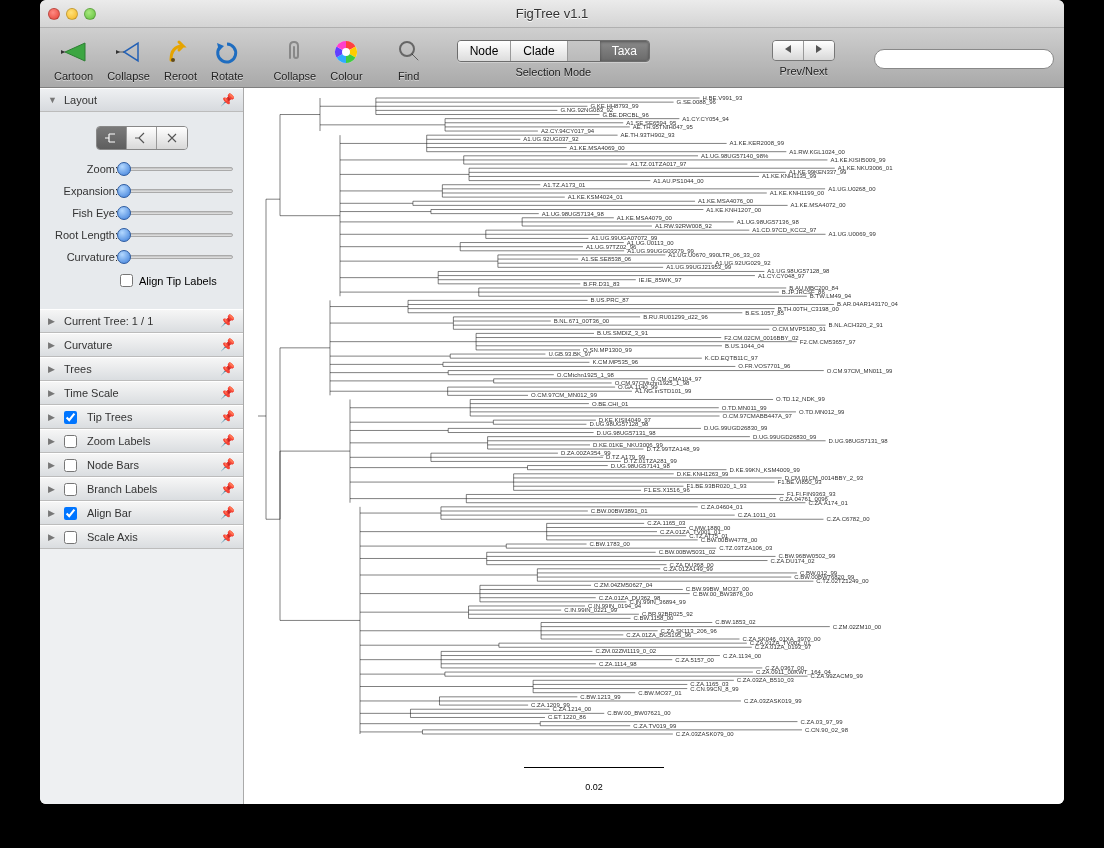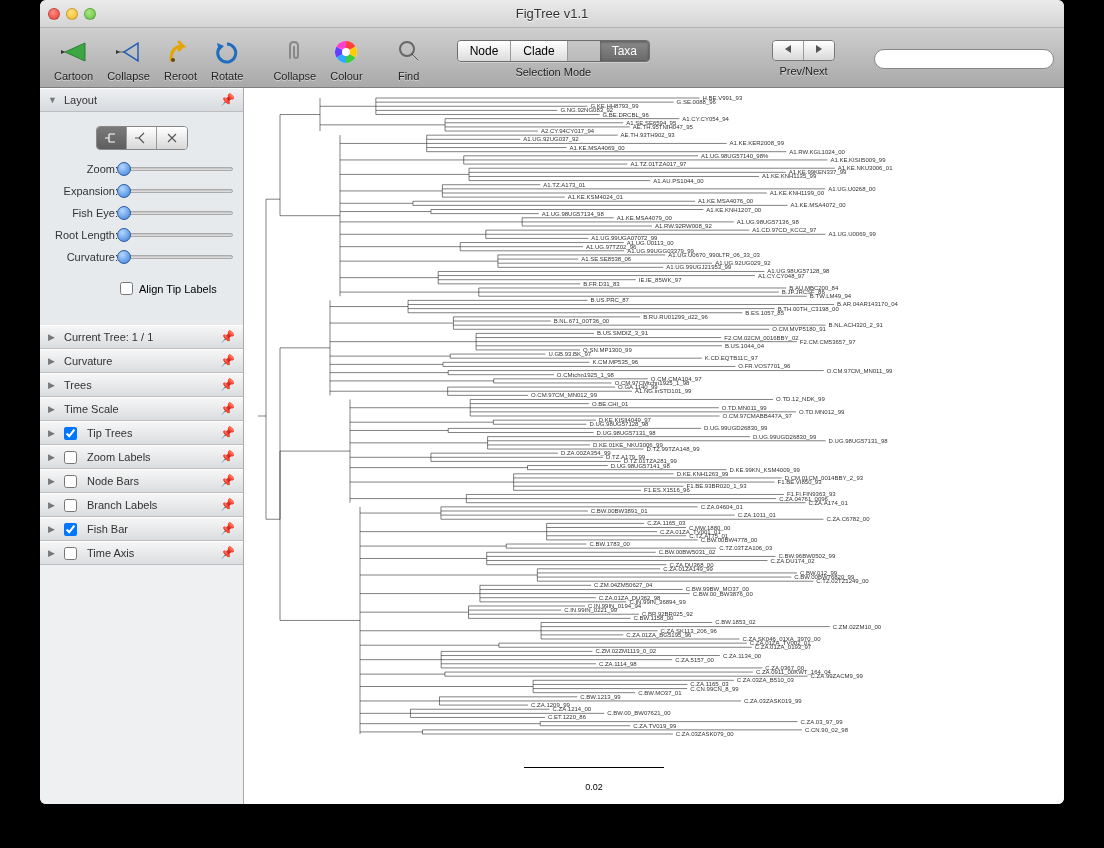--- a/index.html
+++ b/index.html
@@ -41,21 +41,21 @@
   .layout-icons { display:flex;justify-content:center;margin:6px 0 12px;}
   .layout-seg { display:inline-flex;border:1px solid #888;border-radius:4px;overflow:hidden;}
   .layout-seg button{width:30px;height:22px;border:none;background:linear-gradient(to bottom,#fff,#d8d8d8);border-right:1px solid #999;display:flex;align-items:center;justify-content:center;cursor:default;}
   .layout-seg button:last-child{border-right:none;}
   .layout-seg button.active{background:linear-gradient(to bottom,#7a7a7a,#5e5e5e);color:#fff;}
   .slider-row{display:flex;align-items:center;gap:6px;margin:8px 0;}
   .slider-row label{width:68px;text-align:right;color:#333;font-size:11px;}
   .slider{flex:1;height:14px;position:relative;}
   .slider-track{position:absolute;left:0;right:0;top:50%;height:4px;background:linear-gradient(to bottom,#bfbfbf,#e5e5e5);border-radius:2px;transform:translateY(-50%);border:1px solid #aaa;}
   .slider-thumb{position:absolute;left:0;top:50%;width:14px;height:14px;border-radius:50%;background:radial-gradient(circle at 35% 30%,#b3d8ff,#3c7dd9);transform:translate(-50%,-50%);border:0.5px solid #2b5aa0;}
-  .checkbox-row{display:flex;align-items:center;gap:6px;margin:18px 0;padding-left:70px;}
+  .checkbox-row{display:flex;align-items:center;gap:6px;margin:10px 0;padding-left:70px;}
   input[type=checkbox]{width:13px;height:13px;}
   .canvas { flex:1; background:#fff; position:relative; overflow:hidden;}
   .tree-svg{ position:absolute; left:14px; top:6px; right:8px; bottom:10px;}
   .scalebar{position:absolute;left:280px;bottom:18px;width:140px;text-align:center;}
   .scalebar-line{border-top:1px solid #000;width:100%;}
   .scalebar-text{font-size:9px;color:#000;margin-top:14px;}
   .checkbox-inline{width:13px;height:13px;vertical-align:middle;margin-right:4px;}
   .panel-header .chk{margin-right:4px;}
   .tiplabel{font-size:6px;fill:#333;}
   svg line, svg polyline { stroke:#000; stroke-width:0.5; fill:none;}
@@ -291,27 +291,27 @@
           </div>
           <div class="panel-header">
             <span class="disclosure">▶</span>
             <input type="checkbox" class="chk checkbox-inline" style="">
             <span>Branch Labels</span>
             <span class="pin">📌</span>
           </div>
           <div class="panel-header">
             <span class="disclosure">▶</span>
             <input type="checkbox" class="chk checkbox-inline" checked="" style="">
-            <span>Fish Bar</span>
+            <span>Align Bar</span>
             <span class="pin">📌</span>
           </div>
           <div class="panel-header">
             <span class="disclosure">▶</span>
             <input type="checkbox" class="chk checkbox-inline" style="">
-            <span>Time Axis</span>
+            <span>Scale Axis</span>
             <span class="pin">📌</span>
           </div>
         </div>
 
     </div>
 
     <div class="canvas">
       <svg class="tree-svg" id="tree-svg" width="798" height="700">
           <line x1="8" y1="322" x2="8" y2="322"></line>
           <line x1="8" y1="105.18181818181819" x2="8" y2="425.24675324675326"></line>

